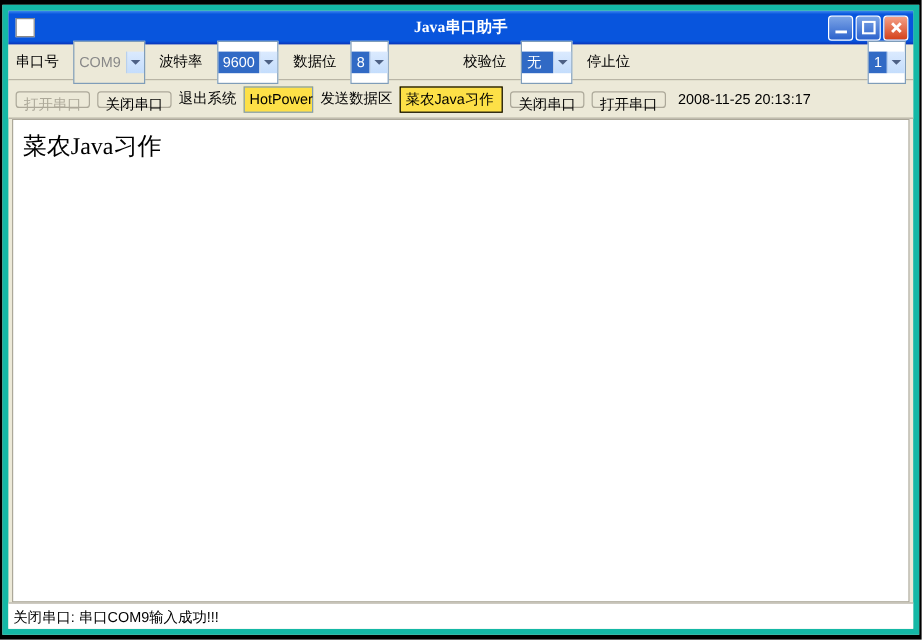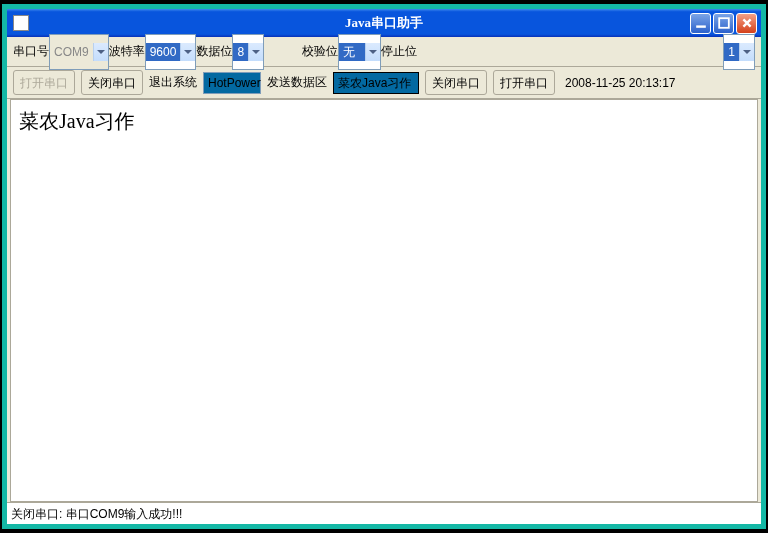--- a/index.html
+++ b/index.html
@@ -68,21 +68,21 @@
   }
   .winbtn.close {
     background: linear-gradient(to bottom, #f5a086, #d4411b);
   }
   .winbtn svg { width: 12px; height: 12px; }
   .toolbar {
     background: #ece9d8;
     padding: 4px 6px;
     display: flex;
     align-items: center;
-    gap: 0;
+    gap: 12px;
     border-bottom: 1px solid #aca899;
     height: 30px;
   }
   .toolbar .lbl { white-space: nowrap; }
   .combo {
     display: inline-flex;
     align-items: center;
     background: #fff;
     border: 1px solid #7f9db9;
     height: 36px;
@@ -117,31 +117,31 @@
     align-items: center;
     gap: 6px;
     border-bottom: 1px solid #aca899;
     height: 32px;
   }
   .btn {
     background: #ece9d8;
     border: 1px solid #aca899;
     border-radius: 3px;
     padding: 2px 6px;
-    height: 25px;
+    height: 14px;
     line-height: 16px;
     font-family: inherit;
     font-size: 12px;
     cursor: pointer;
     white-space: nowrap;
   }
   .btn.disabled { color: #aca899; }
   .textfield {
     border: 1px solid #7f9db9;
-    background: #0369a1;
+    background: #fde047;
     height: 22px;
     padding: 0 4px;
     font-family: inherit;
     font-size: 12px;
     line-height: 20px;
   }
   .textfield.focus { border: 1px solid #000; }
   .timestamp { margin-left: 4px; white-space: nowrap; text-align: right; }
   .content {
     flex: 1;

